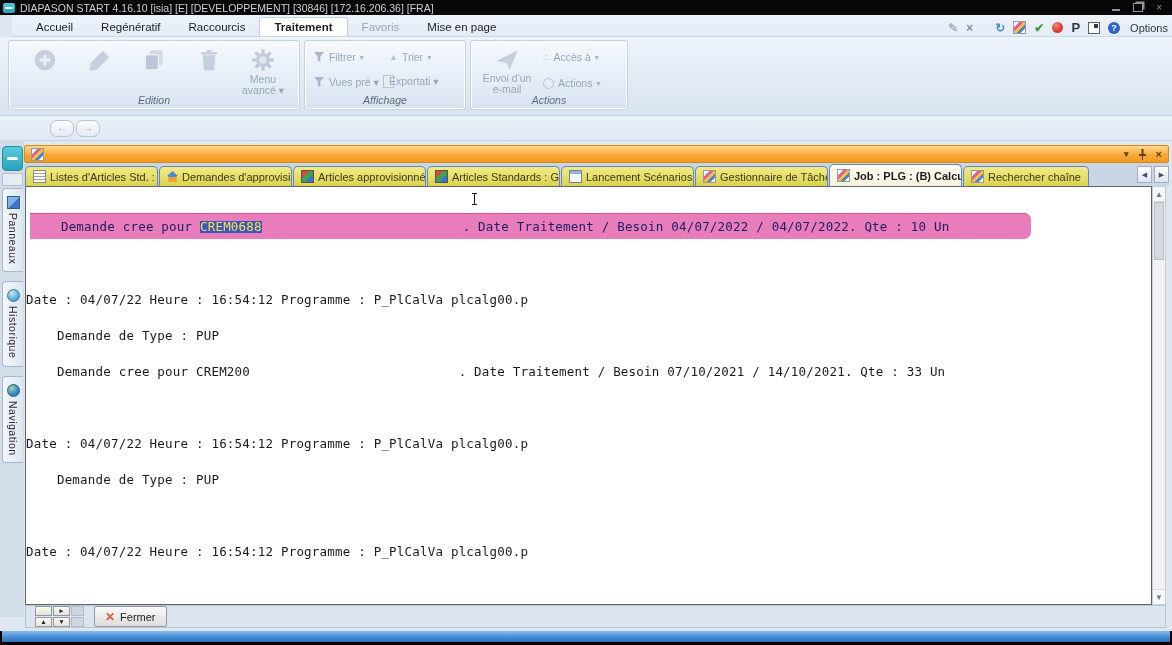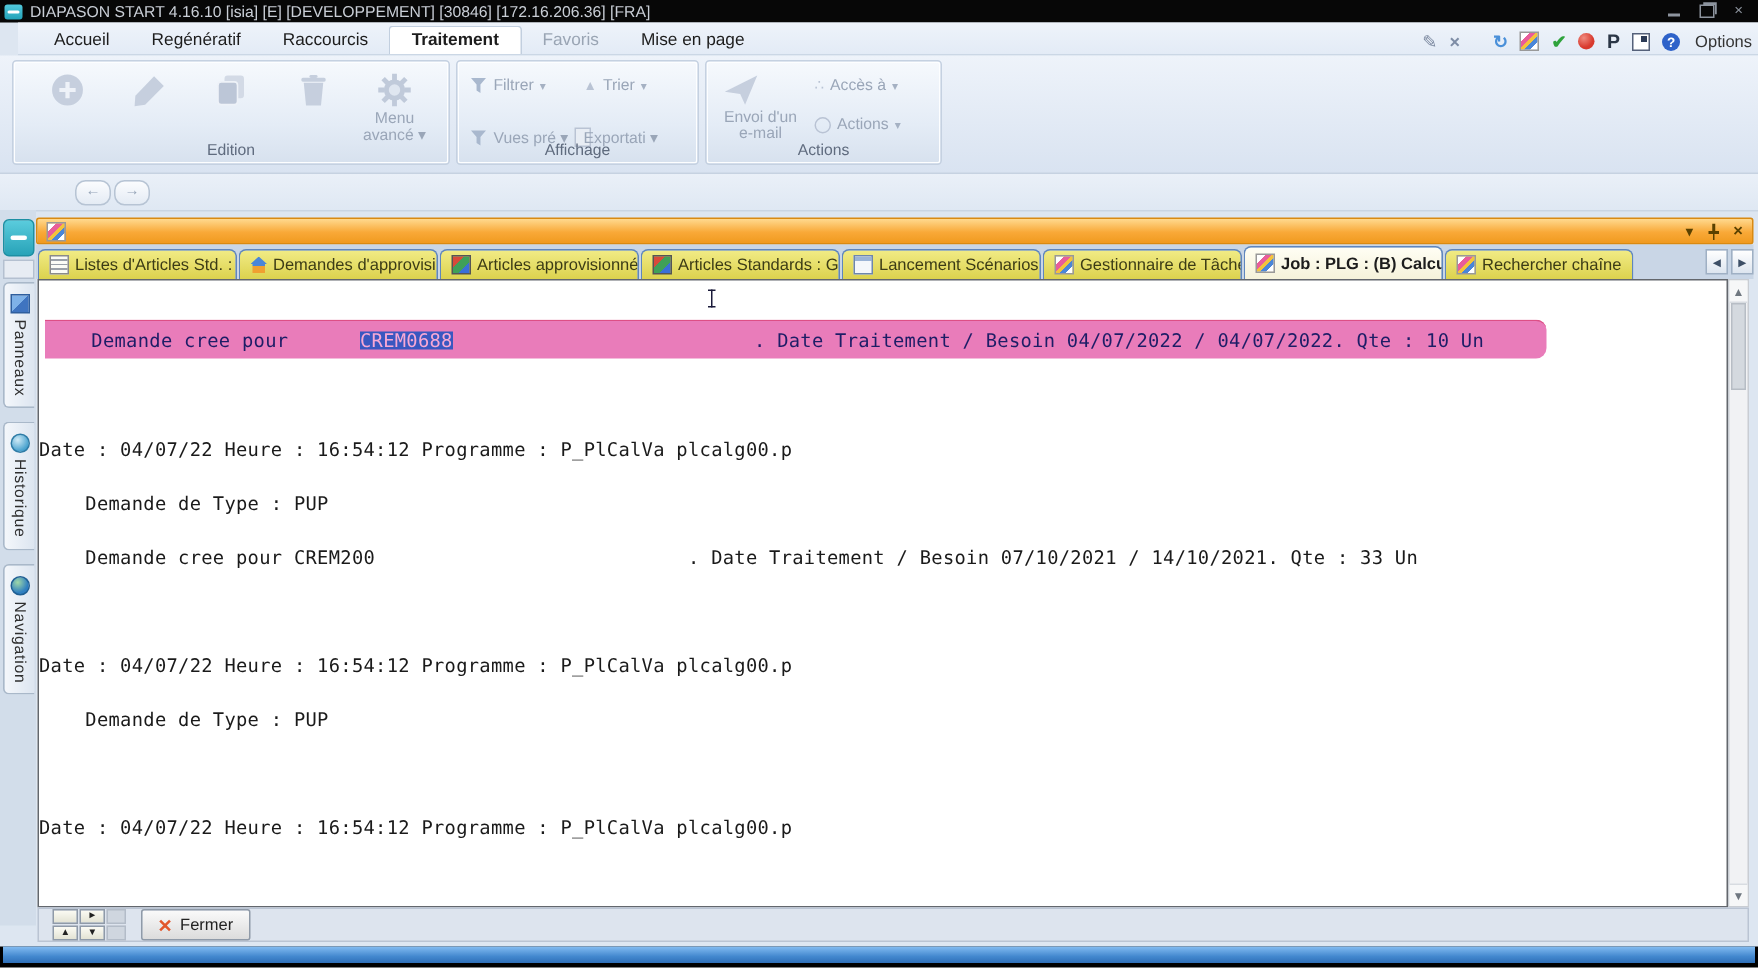--- a/index.html
+++ b/index.html
@@ -39,35 +39,35 @@
   .qi-help{width:12px;height:12px;border-radius:50%;background:#2e62c9;color:#fff;font-weight:bold;
            font-size:9px;display:flex;align-items:center;justify-content:center;}
   .options-label{font-size:11px;color:#333;margin-left:2px;}
 
   
   .ribbon{position:absolute;left:0;right:0;top:37px;height:78px;background:linear-gradient(#eef3fa,#d9e3f1);
           border-bottom:1px solid #c6d2e1;}
   .grp{position:absolute;top:3px;height:68px;border:1px solid #c5d1e1;border-radius:3px;
        background:linear-gradient(#f6f9fd,#e4ecf6 62%,#d7e1ee);box-shadow:inset 0 0 0 1px #fdfeff;}
   .grp-label{position:absolute;bottom:0;left:0;right:0;text-align:center;font-size:10.5px;
-             color:#5f6b7e;padding-bottom:3px;}
+             font-style:italic;color:#5f6b7e;padding-bottom:3px;}
   .grp-edition{left:8px;width:290px;}
   .grp-affichage{left:304px;width:160px;}
   .grp-actions{left:470px;width:156px;}
   .ed-icons{display:flex;align-items:flex-start;justify-content:space-between;padding:6px 14px 0;}
   .ed-item{display:flex;flex-direction:column;align-items:center;width:44px;}
   .menu-avance{font-size:10.5px;color:#9aa6b8;text-align:center;line-height:11px;margin-top:1px;}
   .dd{color:#a5b1c3;font-size:8px;}
-  .aff-col{position:absolute;top:10px;display:flex;flex-direction:column;gap:22px;font-size:10.5px;color:#9aa6b8;}
+  .aff-col{position:absolute;top:10px;display:flex;flex-direction:column;gap:12px;font-size:10.5px;color:#9aa6b8;}
   .aff-left{left:8px;}
   .aff-right{left:84px;}
   .aff-row{display:flex;align-items:center;gap:4px;white-space:nowrap;}
   .tri-up{color:#b9c3d4;font-size:9px;}
   .doc-ic{width:9px;height:11px;border:1px solid #b9c3d4;background:#e8edf4;}
-  .act-mail{position:absolute;left:10px;top:6px;width:52px;display:flex;flex-direction:column;
+  .act-mail{position:absolute;left:10px;top:6px;width:52px;display:flex;flex-direction:column;align-items:center;
             font-size:10.5px;color:#9aa6b8;line-height:11px;text-align:center;}
   .act-col{position:absolute;left:72px;top:10px;display:flex;flex-direction:column;gap:14px;
            font-size:10.5px;color:#9aa6b8;}
   .circ-ic{width:9px;height:9px;border:1.5px solid #b9c3d4;border-radius:50%;}
   .tree-ic{color:#b9c3d4;font-size:10px;}
 
   
   .navrow{position:absolute;left:0;right:0;top:116px;height:24px;background:linear-gradient(#eaf0f8,#dfe8f3);
           border-bottom:1px solid #c9d5e3;}
   .nav-btn{position:absolute;top:4px;width:22px;height:15px;border:1px solid #b7c4d4;border-radius:7px;
@@ -117,21 +117,21 @@
   .ts-btn{width:13px;height:15px;background:linear-gradient(#fff,#dde5ef);border:1px solid #9fb0c4;
           font-size:7px;color:#3d4f66;display:flex;align-items:center;justify-content:center;}
 
   
   .content{position:absolute;left:25px;right:20px;top:186px;height:419px;background:#fff;
            border:1px solid #63676d;box-sizing:border-box;overflow:hidden;}
   .log{font-family:"DejaVu Sans Mono","Liberation Mono",monospace;font-size:12.5px;line-height:12px;
        letter-spacing:0.2px;color:#1a1a1a;white-space:pre;}
   .hl-row{margin:2px 0 7px 4px;width:1001px;height:25px;display:flex;align-items:center;
           background:#e97cba;border-top:1px solid #dd4f86;border-radius:0 7px 7px 0;color:#1d1d66;}
-  .hl-row .sel{background:#3a57c0;color:#f9a8d4;margin-left:40px;}
+  .hl-row .sel{background:#3a57c0;color:#fde047;}
   .entry{margin-bottom:12px;}
   .logline{height:12px;}
   .ibeam{position:absolute;left:474px;top:193px;width:1px;height:12px;background:#1a1a3a;}
   .ibeam::before,.ibeam::after{content:"";position:absolute;left:-2px;width:5px;height:1px;background:#1a1a3a;}
   .ibeam::before{top:0;} .ibeam::after{bottom:0;}
 
   
   .vscroll{position:absolute;right:6px;top:186px;width:14px;height:419px;background:#f1f2f4;
            border:1px solid #c9cdd3;box-sizing:border-box;}
   .sc-btn{position:absolute;left:0;right:0;height:14px;background:#f6f7f8;color:#6f7780;font-size:8px;

